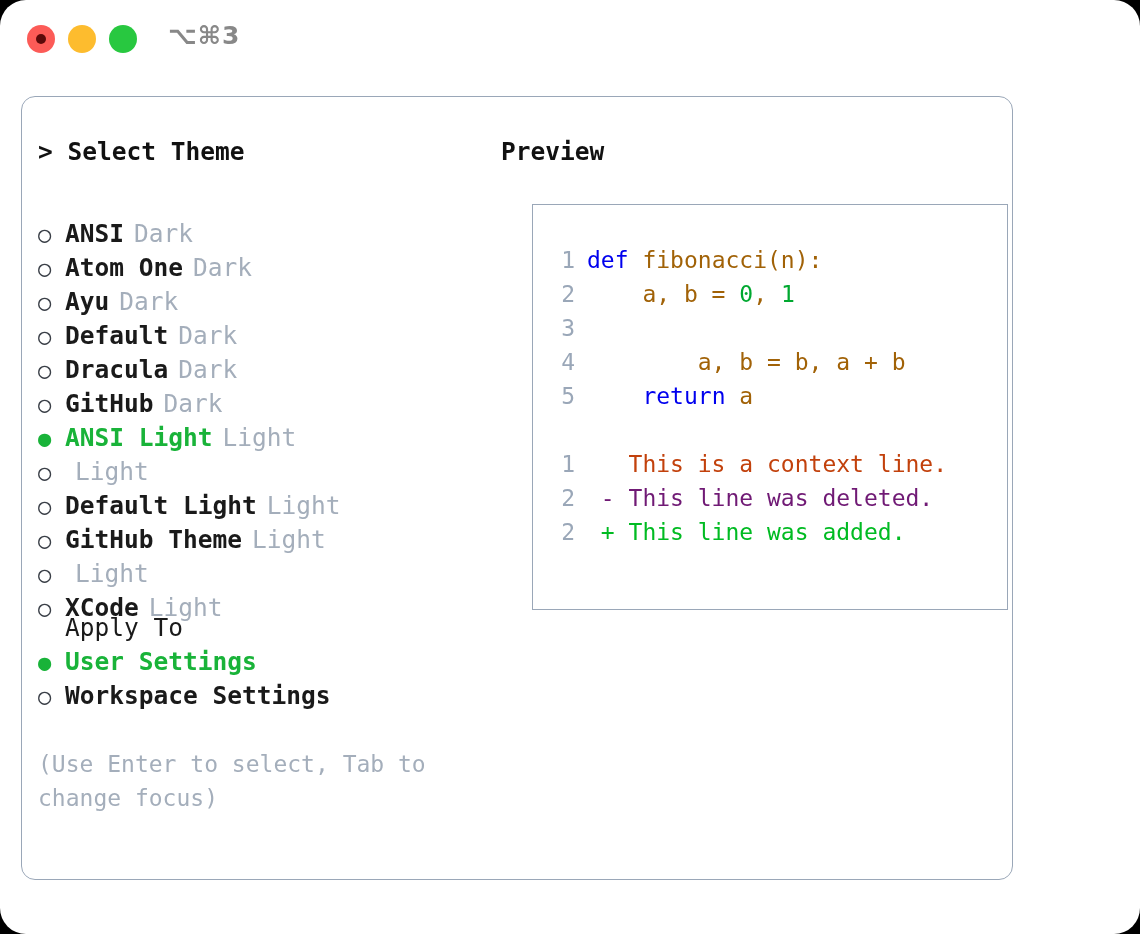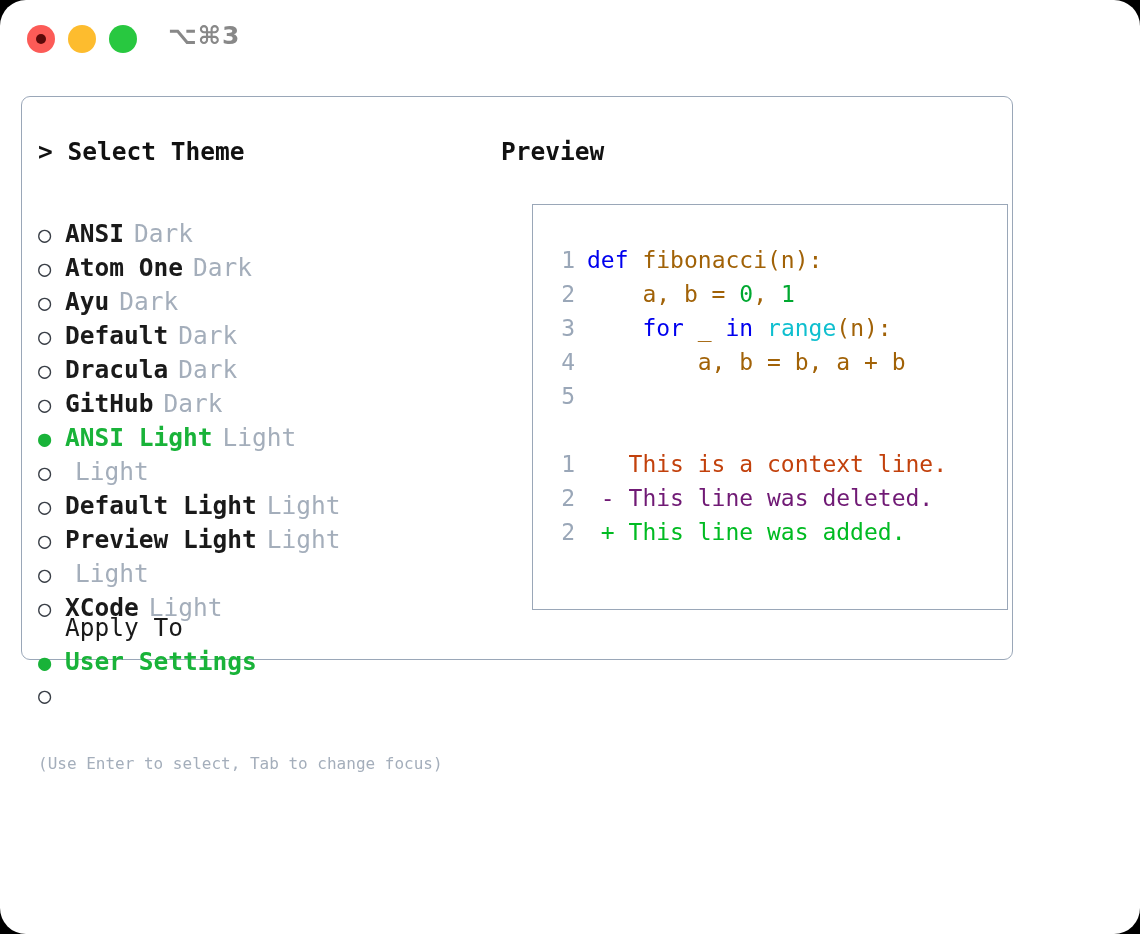--- a/index.html
+++ b/index.html
@@ -68,23 +68,23 @@
     color: #888888;
     letter-spacing: 1px;
   }
 
   
   .panel {
     position: absolute;
     left: 21px;
     top: 96px;
     width: 992px;
-    height: 564px;
+    height: 784px;
     border: 1.6px solid #9aa7b8;
-    border-radius: 9px;
+    border-radius: 14px;
     box-sizing: border-box;
     background: #ffffff;
   }
 
   .col-left {
     position: absolute;
     left: 16px;
     top: 38px;
     width: 450px;
   }
@@ -141,21 +141,21 @@
   .apply-header {
     font-size: 24.5px;
     color: #1a1a1a;
     line-height: 34px;
     padding-left: 27px;
     white-space: pre;
   }
 
   .hint {
     margin-top: 34px;
-    font-size: 16px;
+    font-size: 23px;
     line-height: 34px;
     color: #a4aebb;
     width: 410px;
     white-space: pre-wrap;
   }
 
   
   .preview-box {
     position: absolute;
     left: 31px;
@@ -219,46 +219,46 @@
       <div id="theme-list">
           <div class="opt-row"><span class="bullet">○</span><span class="opt-name">ANSI</span><span class="opt-cat">Dark</span></div>
           <div class="opt-row"><span class="bullet">○</span><span class="opt-name">Atom One</span><span class="opt-cat">Dark</span></div>
           <div class="opt-row"><span class="bullet">○</span><span class="opt-name">Ayu</span><span class="opt-cat">Dark</span></div>
           <div class="opt-row"><span class="bullet">○</span><span class="opt-name">Default</span><span class="opt-cat">Dark</span></div>
           <div class="opt-row"><span class="bullet">○</span><span class="opt-name">Dracula</span><span class="opt-cat">Dark</span></div>
           <div class="opt-row"><span class="bullet">○</span><span class="opt-name">GitHub</span><span class="opt-cat">Dark</span></div>
           <div class="opt-row selected"><span class="bullet sel">●</span><span class="opt-name">ANSI Light</span><span class="opt-cat">Light</span></div>
           <div class="opt-row"><span class="bullet">○</span><span class="opt-cat">Light</span></div>
           <div class="opt-row"><span class="bullet">○</span><span class="opt-name">Default Light</span><span class="opt-cat">Light</span></div>
-          <div class="opt-row"><span class="bullet">○</span><span class="opt-name">Preview Light</span><span class="opt-cat">Light</span></div>
+          <div class="opt-row"><span class="bullet">○</span><span class="opt-name">GitHub Theme</span><span class="opt-cat">Light</span></div>
           <div class="opt-row"><span class="bullet">○</span><span class="opt-cat">Light</span></div>
           <div class="opt-row"><span class="bullet">○</span><span class="opt-name">XCode</span><span class="opt-cat">Light</span></div>
         </div>
 
       <div class="spacer-row"></div>
 
       <div class="apply-header">Apply To</div>
       <div id="apply-list">
           <div class="opt-row selected"><span class="bullet sel">●</span><span class="opt-name">User Settings</span></div>
-          <div class="opt-row"><span class="bullet">○</span></div>
+          <div class="opt-row"><span class="bullet">○</span><span class="opt-name">Workspace Settings</span></div>
         </div>
 
       <div class="hint">(Use Enter to select, Tab to change focus)</div>
     </div>
 
     <div class="col-right">
       <div class="section-header">Preview</div>
 
       <div class="preview-box">
         <div class="code-area" id="code-area">
             <div class="code-line"><span class="lineno">1</span><span class="code-text"><span class="tok-kw">def</span><span class="tok-plain"> fibonacci(n):</span></span></div>
             <div class="code-line"><span class="lineno">2</span><span class="code-text"><span class="tok-plain">    a, b = </span><span class="tok-num">0</span><span class="tok-plain">, </span><span class="tok-num">1</span></span></div>
-            <div class="code-line"><span class="lineno">3</span><span class="code-text"><span class="tok-plain">    </span><span class="tok-kw">for</span><span class="tok-plain"> _ </span><span class="tok-kw">in</span><span class="tok-plain"> </span><span class="tok-fn">range</span><span class="tok-plain">(n):</span></span></div>
+            <div class="code-line"><span class="lineno">3</span></div>
             <div class="code-line"><span class="lineno">4</span><span class="code-text"><span class="tok-plain">        a, b = b, a + b</span></span></div>
-            <div class="code-line"><span class="lineno">5</span></div>
+            <div class="code-line"><span class="lineno">5</span><span class="code-text"><span class="tok-plain">    </span><span class="tok-kw">return</span><span class="tok-plain"> a</span></span></div>
             <div class="diff-gap"></div>
             <div class="code-line"><span class="lineno">1</span><span class="code-text diff-ctx">   This is a context line.</span></div>
             <div class="code-line"><span class="lineno">2</span><span class="code-text diff-del"> - This line was deleted.</span></div>
             <div class="code-line"><span class="lineno">2</span><span class="code-text diff-add"> + This line was added.</span></div>
           </div>
       </div>
     </div>
 
   </div>
 </div>

